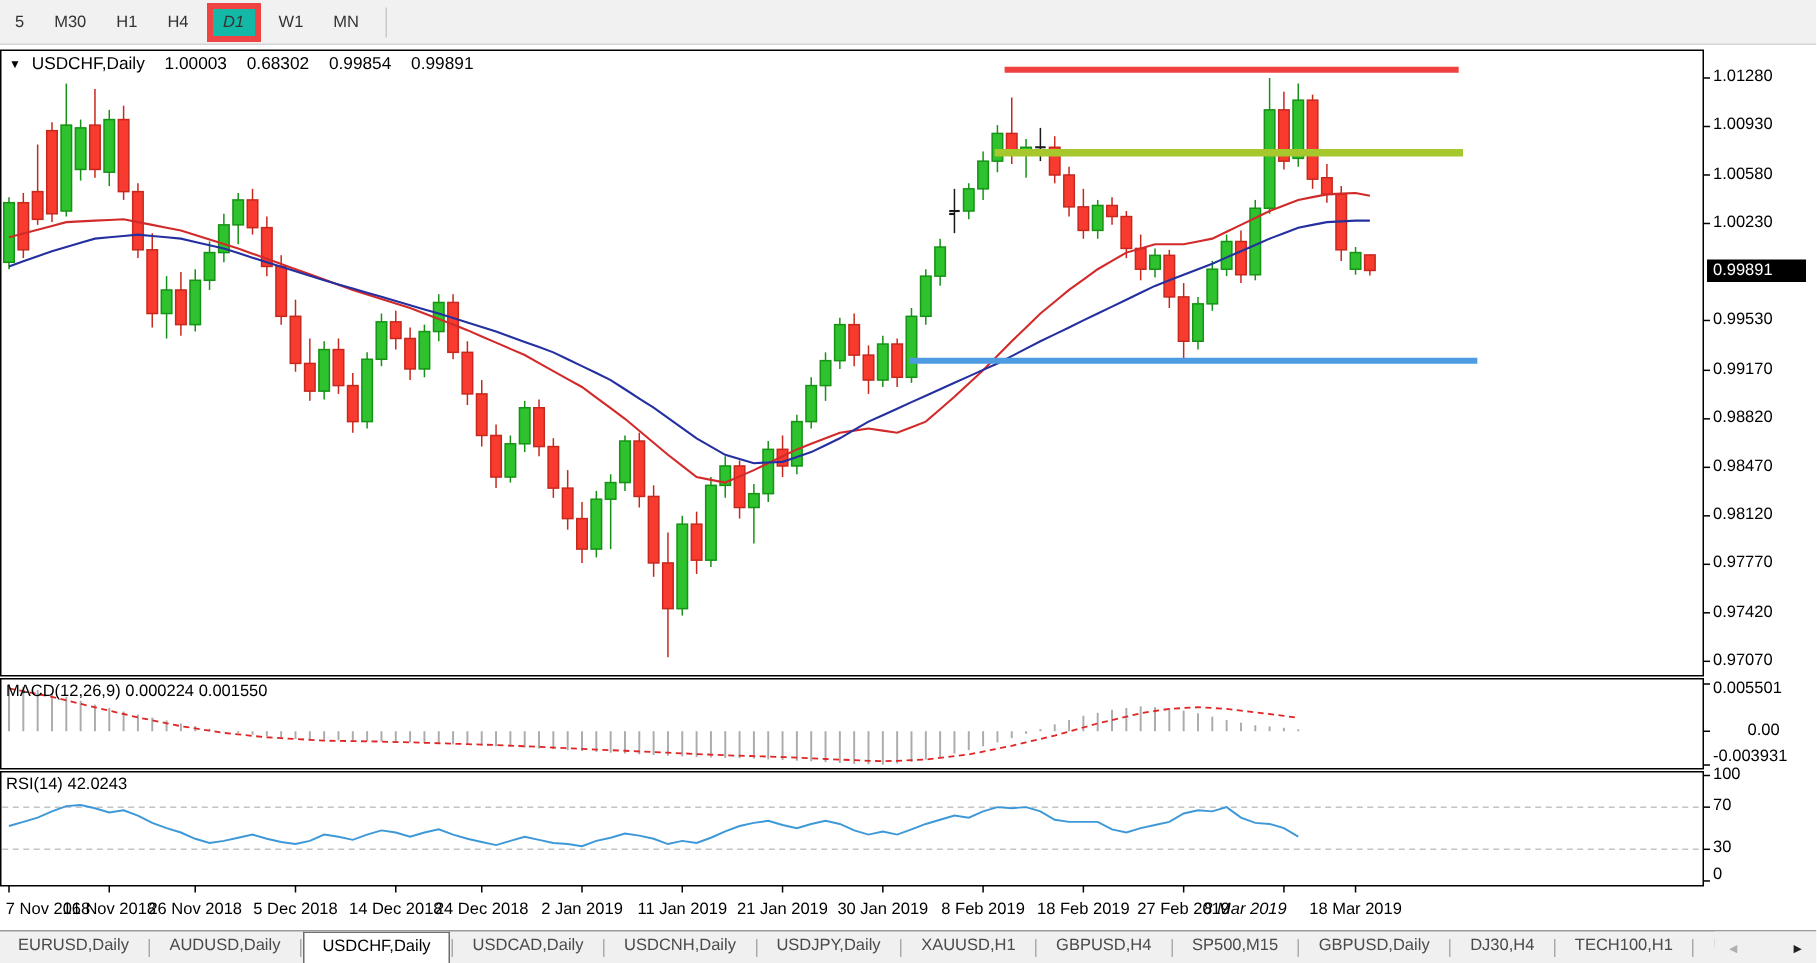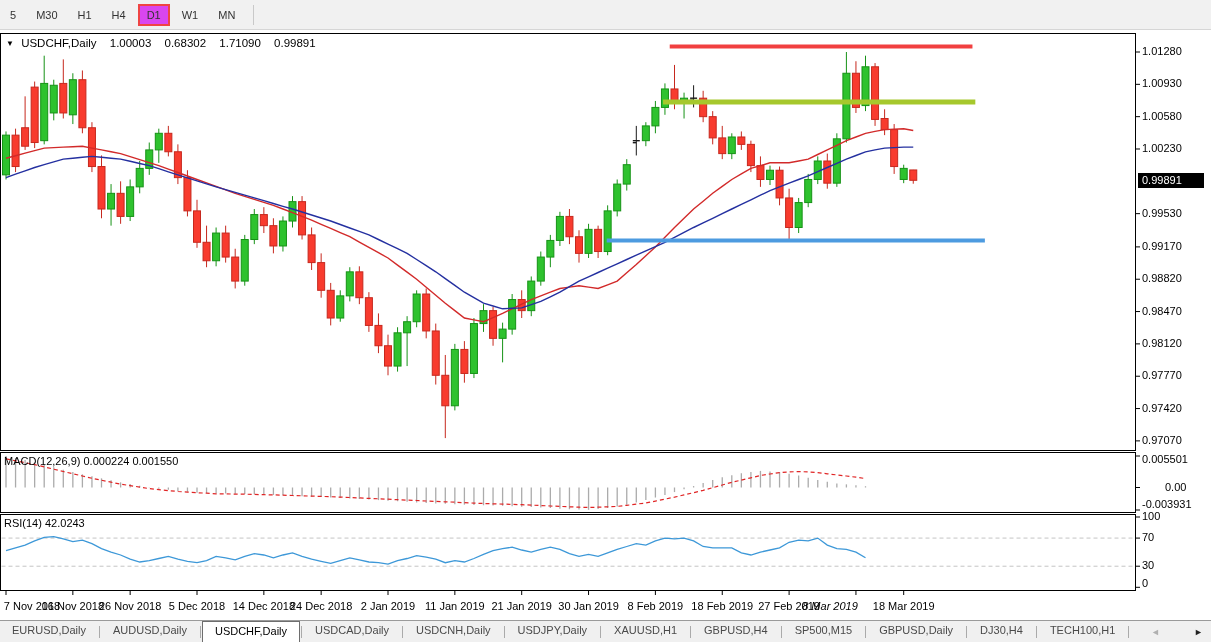--- a/index.html
+++ b/index.html
@@ -2,21 +2,21 @@
 <html><head>
 <meta charset="utf-8">
 <style>
   html,body{margin:0;padding:0;background:#fff;}
   #app{position:relative;width:1211px;height:642px;background:#fff;overflow:hidden;
        font-family:"Liberation Sans",sans-serif;font-size:11px;color:#000;}
   
   #toolbar{position:absolute;left:0;top:0;width:1211px;height:29px;background:#f1f1f1;
            border-bottom:1px solid #d6d6d6;display:flex;align-items:center;z-index:5;}
   .tfbtn{padding:3px 7px;margin:0 2px;color:#333;border:1px solid transparent;cursor:default;}
-  .tfbtn.active{background:#d946ef;border:2px solid #ef4444;}
+  .tfbtn.active{background:#14b8a6;border:4px solid #ef4444;font-style:italic;}
   .tbsep{width:1px;height:20px;background:#c9c9c9;margin:0 8px;}
   
   #chart-svg{position:absolute;left:0;top:0;z-index:1;}
   .lbl{position:absolute;z-index:3;white-space:nowrap;}
   #title-row{left:6px;top:37px;font-size:11.5px;}
   #title-row span{margin-right:4px;}
   #title-row .num{margin-left:6px;}
   #dd-icon{font-size:8px;vertical-align:1px;}
   #macd-label{left:4px;top:455px;}
   #rsi-label{left:4px;top:517px;text-align:center;}
@@ -383,21 +383,21 @@
       <line x1="789.1" y1="590.5" x2="789.1" y2="595" stroke="#000" stroke-width="1"></line>
       <line x1="855.95" y1="590.5" x2="855.95" y2="595" stroke="#000" stroke-width="1"></line>
       <line x1="903.7" y1="590.5" x2="903.7" y2="595" stroke="#000" stroke-width="1"></line>
     </svg>
 
   <div class="lbl" id="title-row">
     <span id="dd-icon">▼</span>
     <span>USDCHF,Daily</span>
     <span class="num">1.00003</span>
     <span class="num">0.68302</span>
-    <span class="num">1.71090</span>
+    <span class="num">0.99854</span>
     <span class="num">0.99891</span>
   </div>
 
   <div class="lbl" id="macd-label">
     <span>MACD(12,26,9)</span>
     <span>0.000224 0.001550</span>
   </div>
 
   <div class="lbl" id="rsi-label">
     <span>RSI(14)</span>

